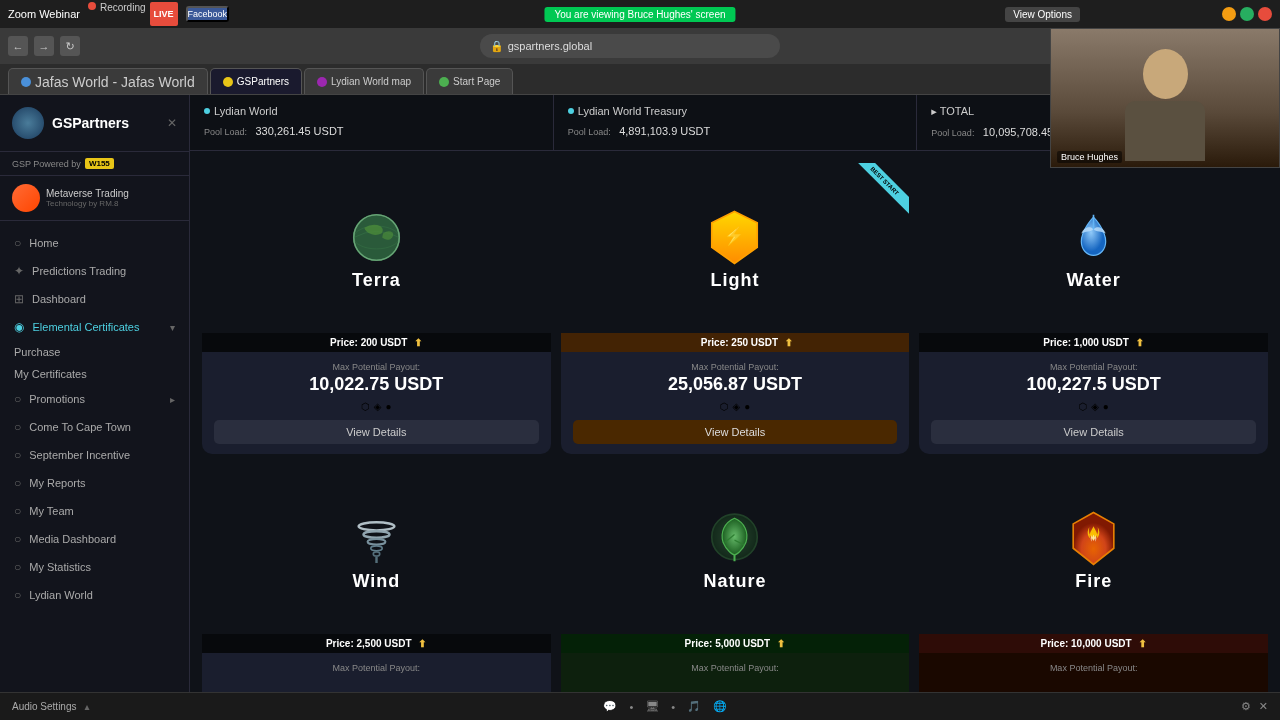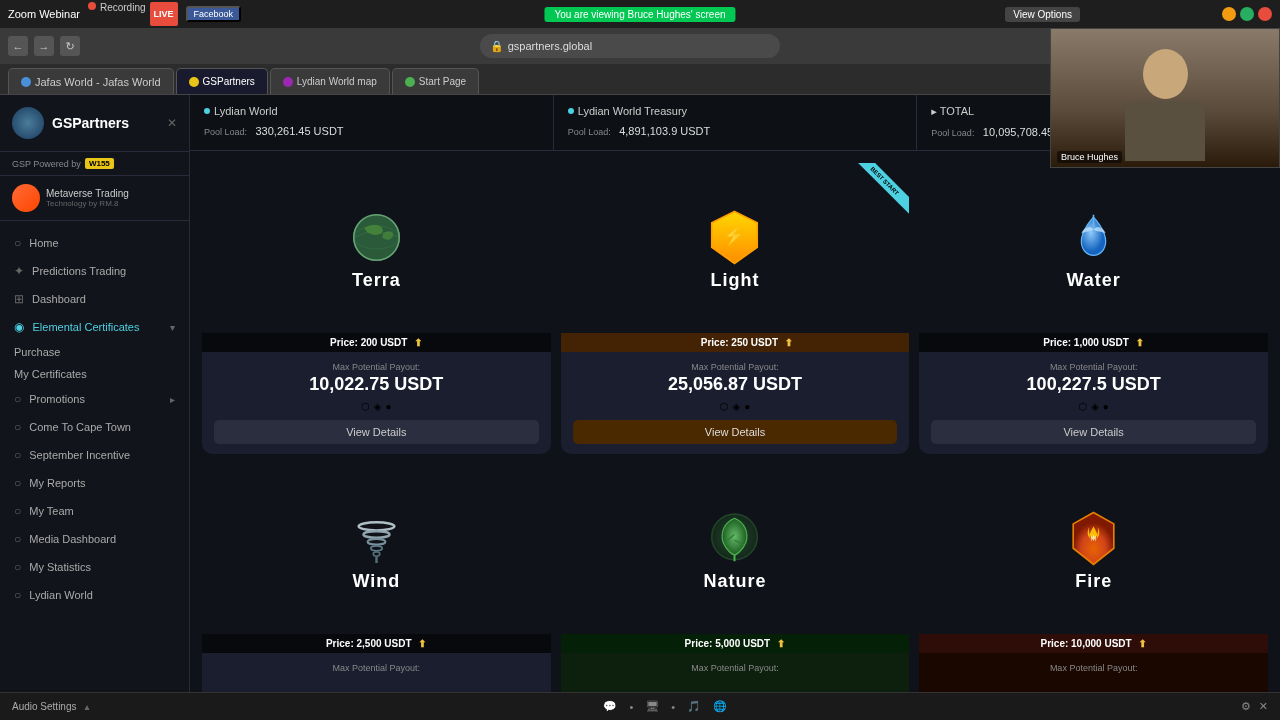--- a/index.html
+++ b/index.html
@@ -41,21 +41,21 @@
       color: #fff;
       font-size: 9px;
       padding: 7px 4px;
       border-radius: 2px;
       font-weight: bold;
     }
     .facebook-badge {
       background: #3b5998;
       color: #fff;
       font-size: 9px;
-      padding: 1px 6px;
+      padding: 1px 0;
       border-radius: 3px;
     }
     .zoom-center-notice {
       position: absolute;
       left: 50%;
       transform: translateX(-50%);
       background: #00c853;
       color: #fff;
       font-size: 10px;
       padding: 2px 10px;
@@ -491,21 +491,21 @@
     <div class="browser-actions">
       <button class="browser-action-btn">☆</button>
       <button class="browser-action-btn">⬆</button>
       <button class="browser-action-btn">+</button>
       <button class="browser-action-btn">⋯</button>
     </div>
   </div>
   <div class="browser-tabs">
     <div class="browser-tab">
       <div class="tab-favicon" style="background:#4a90d9;"></div>
-      <span style="font-size:11px;color:#ccc;">Jafas World - Jafas World</span>
+      <span style="font-size:14px;color:#ccc;">Jafas World - Jafas World</span>
     </div>
     <div class="browser-tab active">
       <div class="tab-favicon" style="background:#e8c517;"></div>
       <span style="font-size:10px;color:#fff;">GSPartners</span>
     </div>
     <div class="browser-tab">
       <div class="tab-favicon" style="background:#9c27b0;"></div>
       <span style="font-size:10px;color:#ccc;">Lydian World map</span>
     </div>
     <div class="browser-tab">

